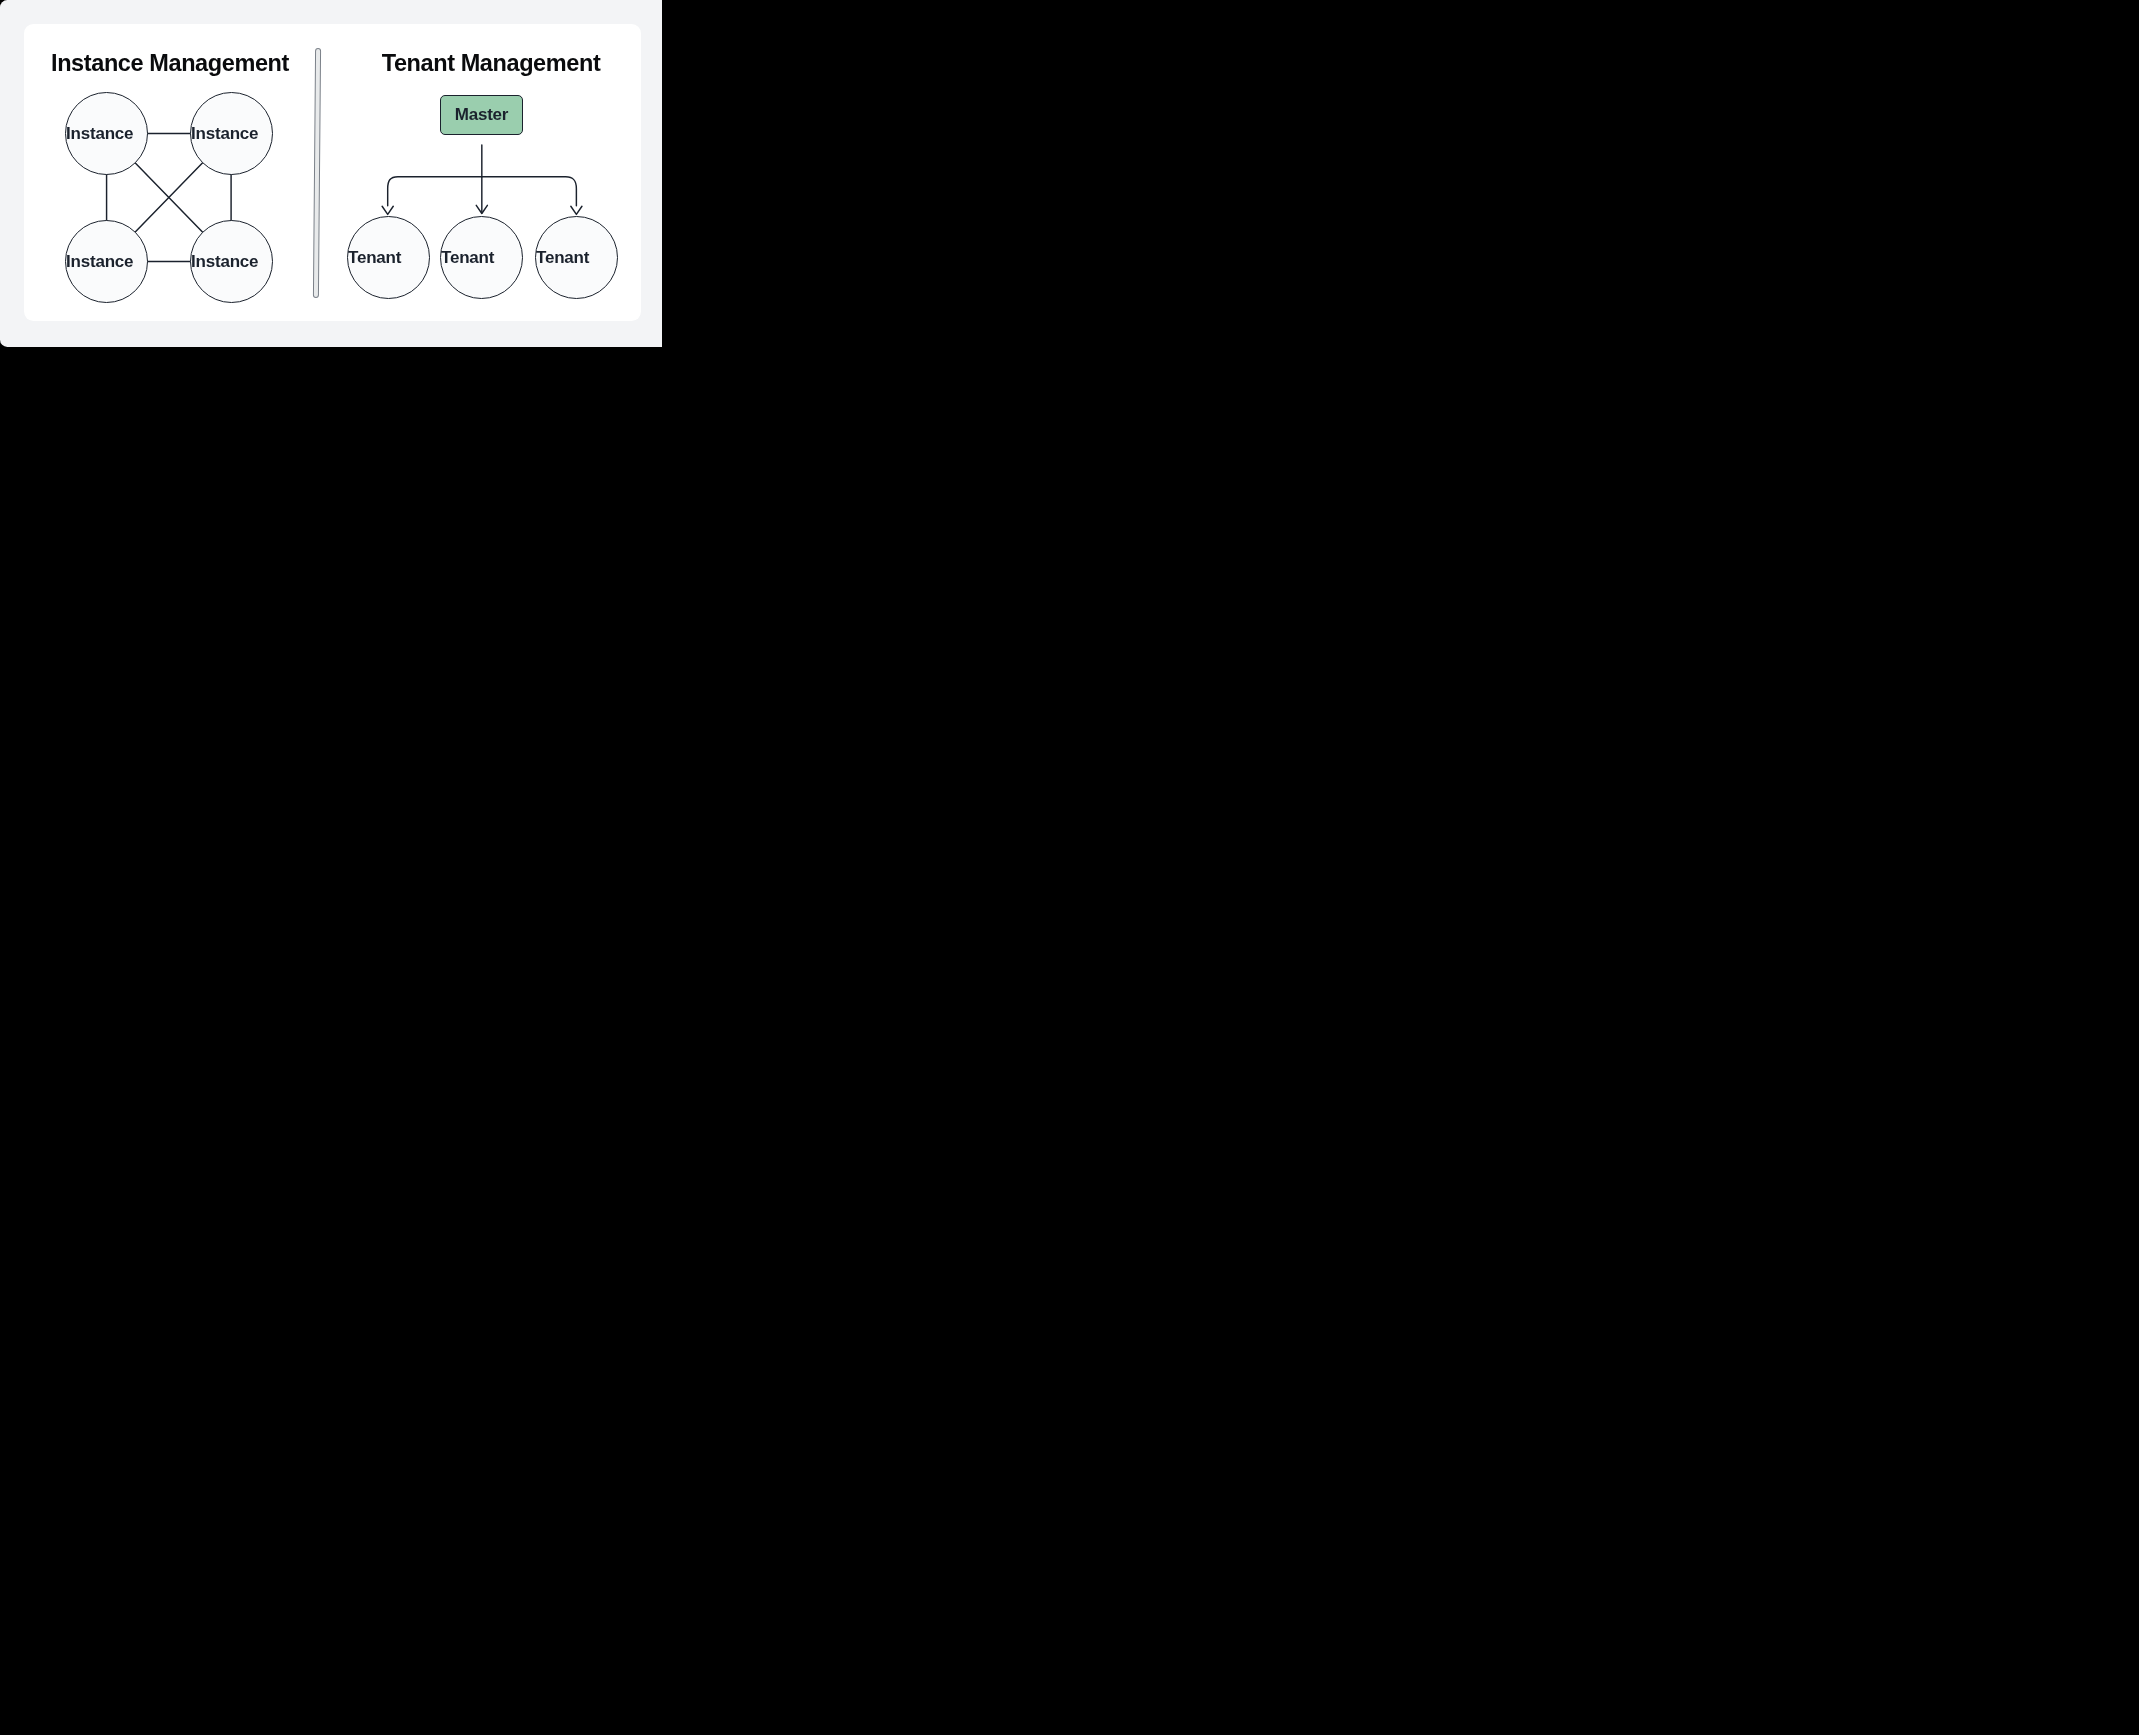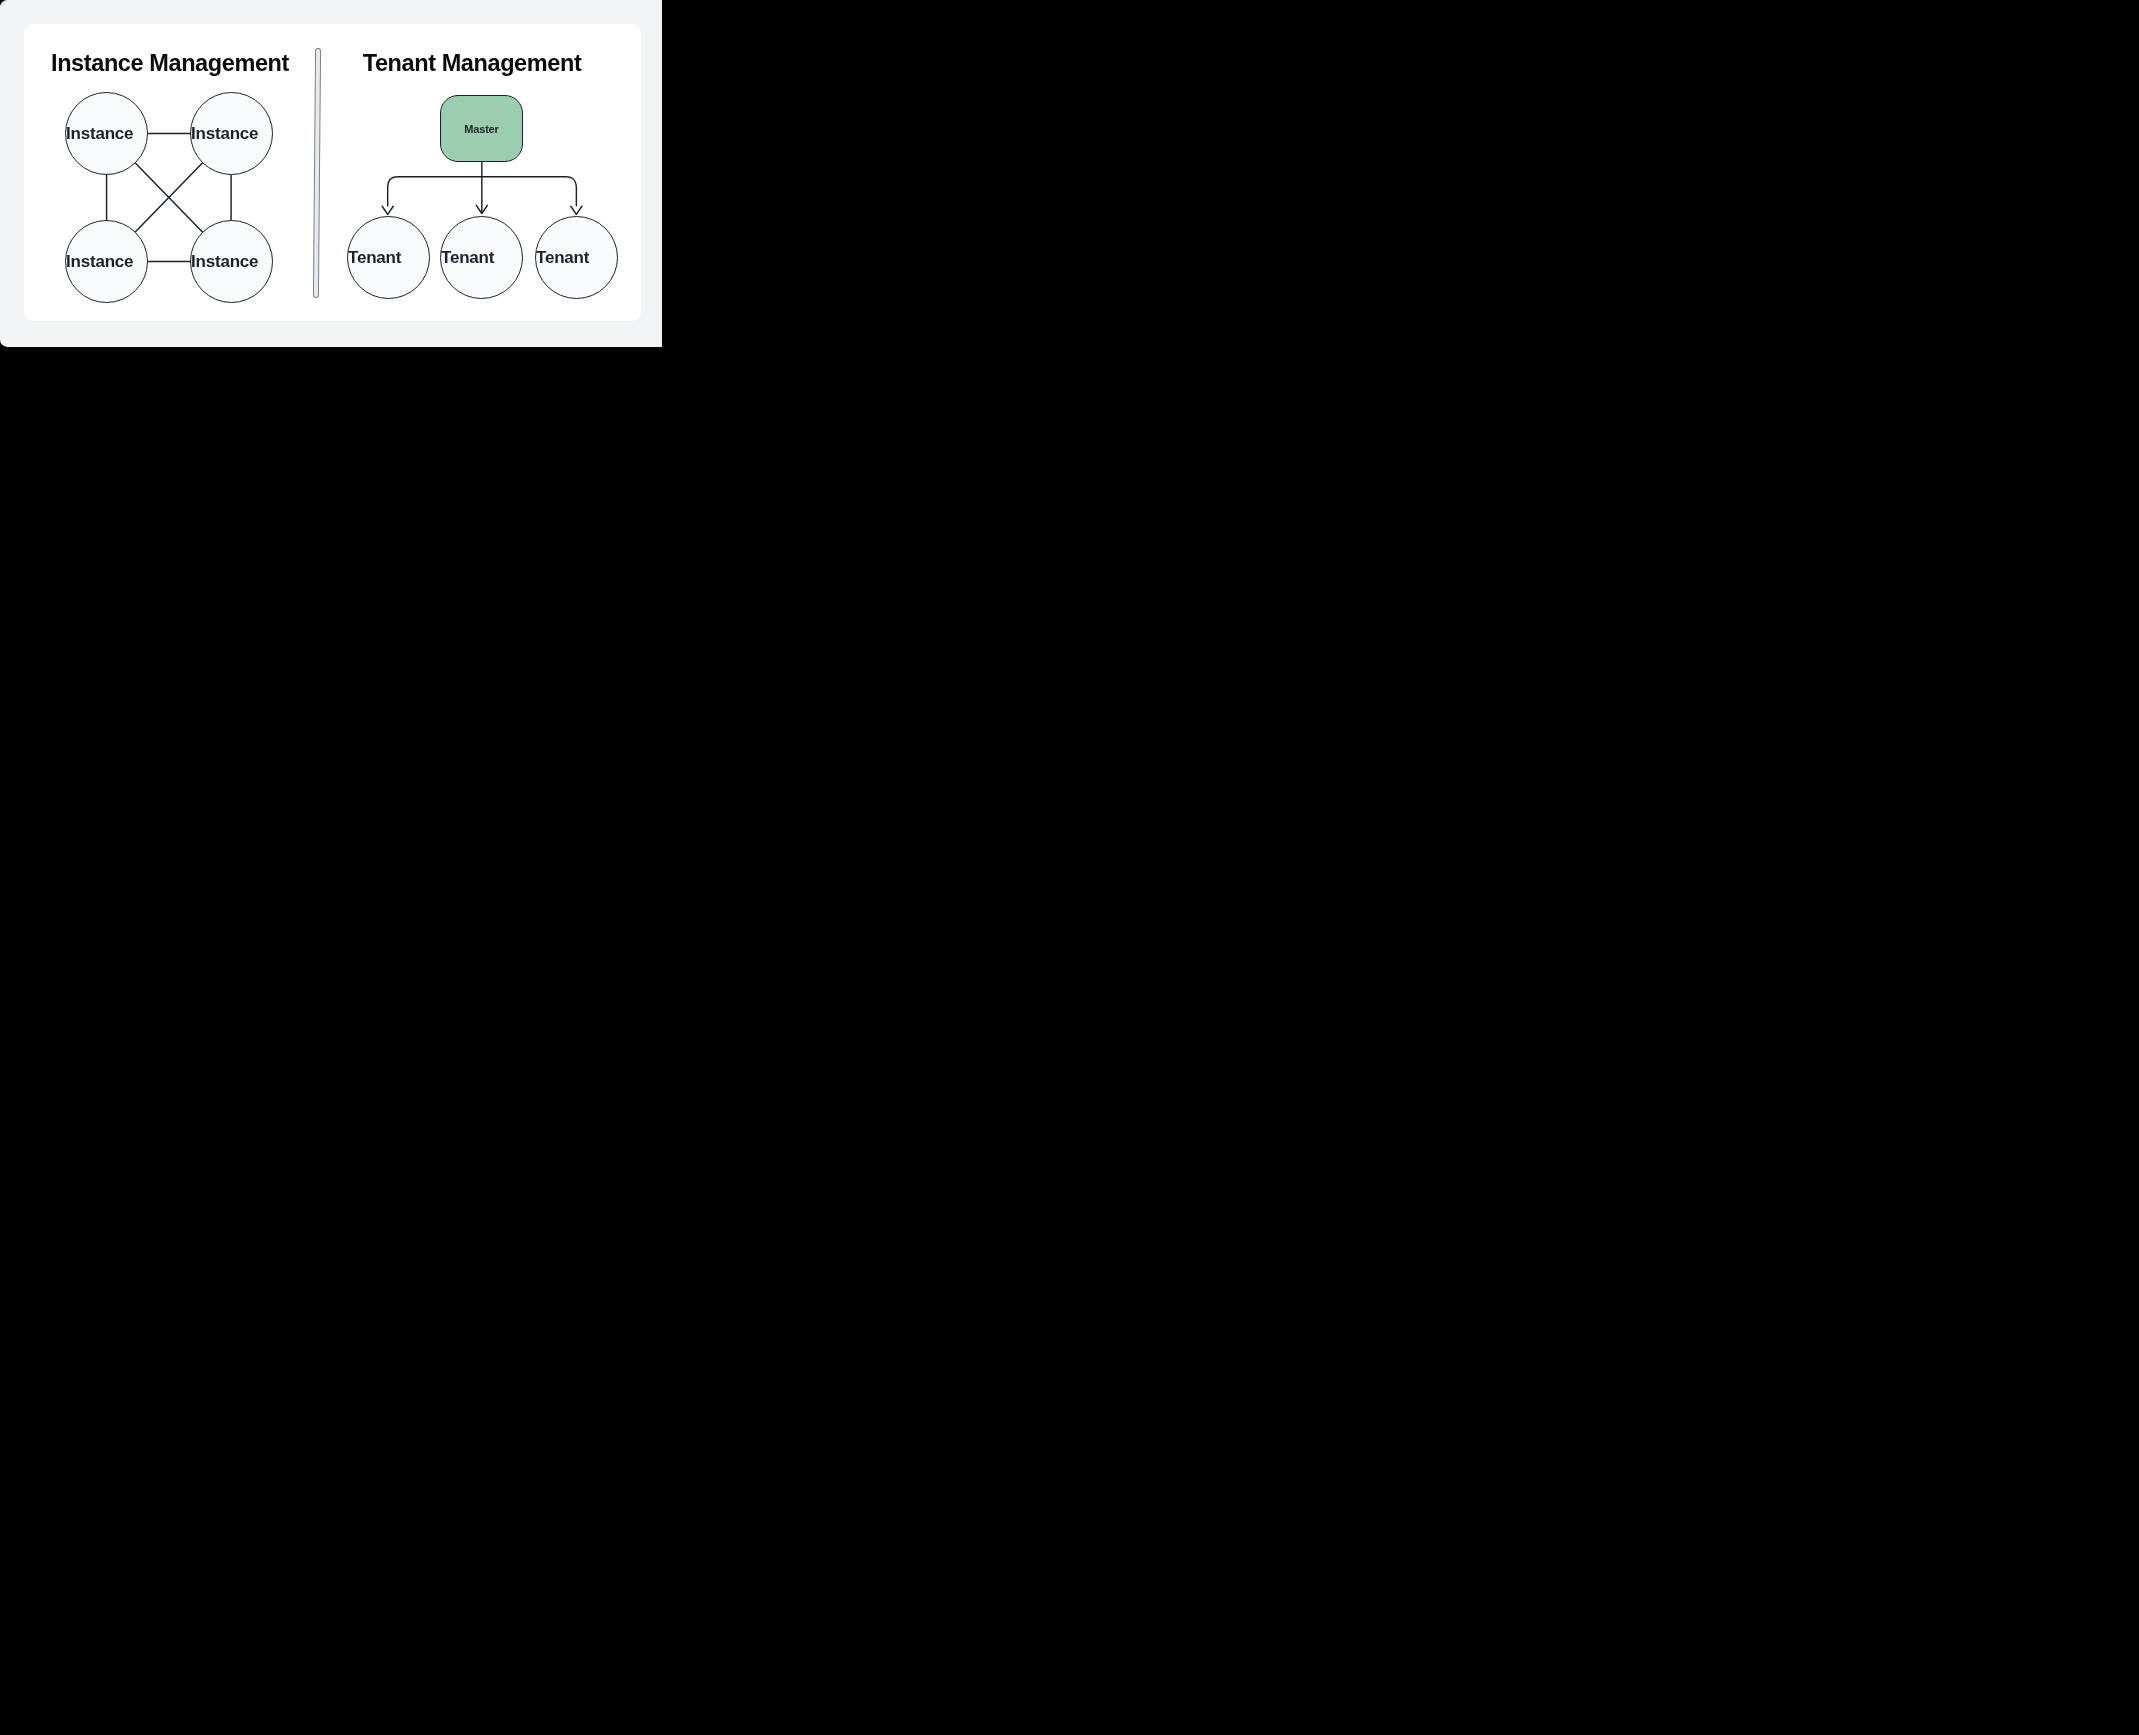--- a/index.html
+++ b/index.html
@@ -39,21 +39,21 @@
     text-align: center;
     font-size: 23.5px;
     font-weight: 700;
     letter-spacing: -0.4px;
     line-height: 1.05;
     color: #0a0b0d;
     z-index: 4;
     white-space: nowrap;
   }
   .panel-title.left  { left: 33px;  }
-  .panel-title.right { left: 335px; }
+  .panel-title.right { left: 354px; }
   svg.connectors {
     position: absolute;
     inset: 0;
     z-index: 2;
   }
   svg.connectors line, svg.connectors path {
     stroke: #1b222d;
     stroke-width: 3.4;
     fill: none;
     stroke-linecap: round;
@@ -81,30 +81,30 @@
   .node.i-bl { left: 65px;  top: 220px; }
   .node.i-br { left: 190px;  top: 220px; }
   .node.t-1  { left: 347px;  top: 216px; }
   .node.t-2  { left: 440px; top: 216px; }
   .node.t-3  { left: 535px; top: 216px; }
   .master-box {
     position: absolute;
     left: 440px;
     top: 95px;
     width: 83px;
-    height: 67px;
+    height: 40px;
     box-sizing: border-box;
     border: 1.5px solid #1b222d;
-    border-radius: 18px;
+    border-radius: 5px;
     background: #9aceae;
     display: flex;
     align-items: center;
     justify-content: center;
     z-index: 3;
-    font-size: 11px;
+    font-size: 17px;
     font-weight: 700;
     letter-spacing: -0.2px;
     color: #1b222d;
   }
   .divider {
     position: absolute;
     left: 314px;
     top: 48px;
     width: 6px;
     height: 250px;

